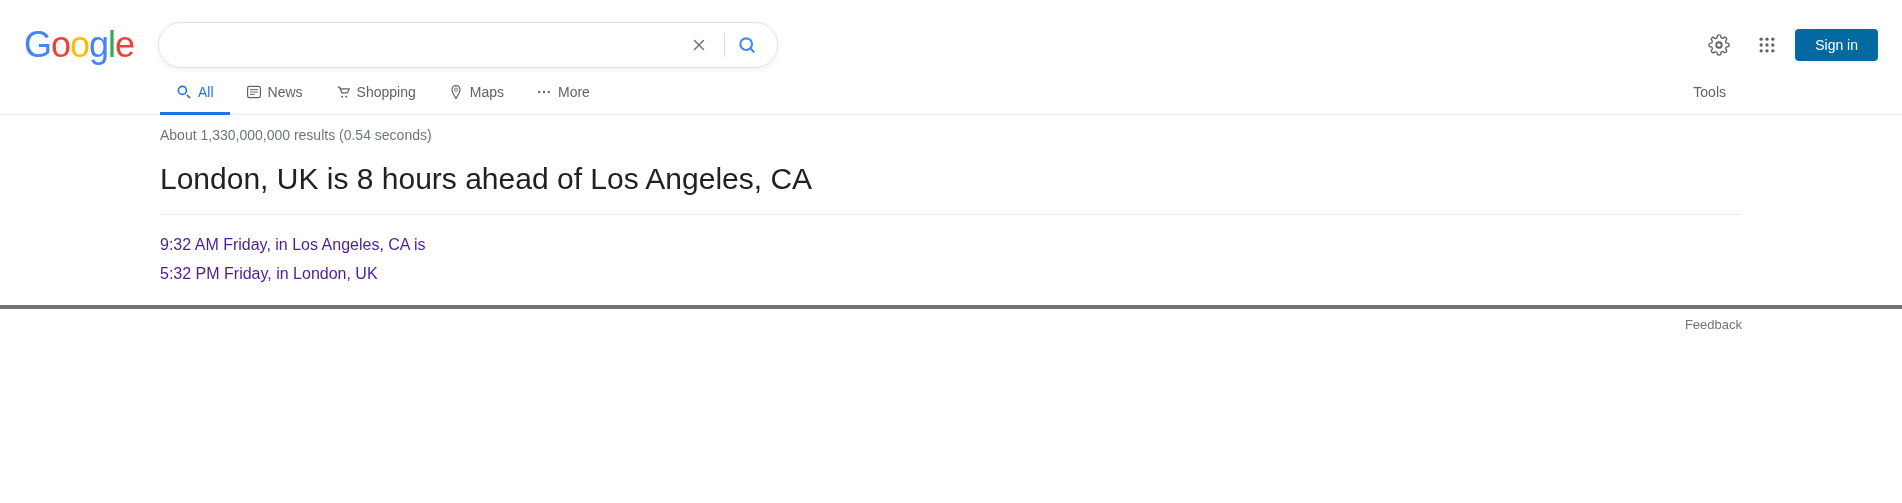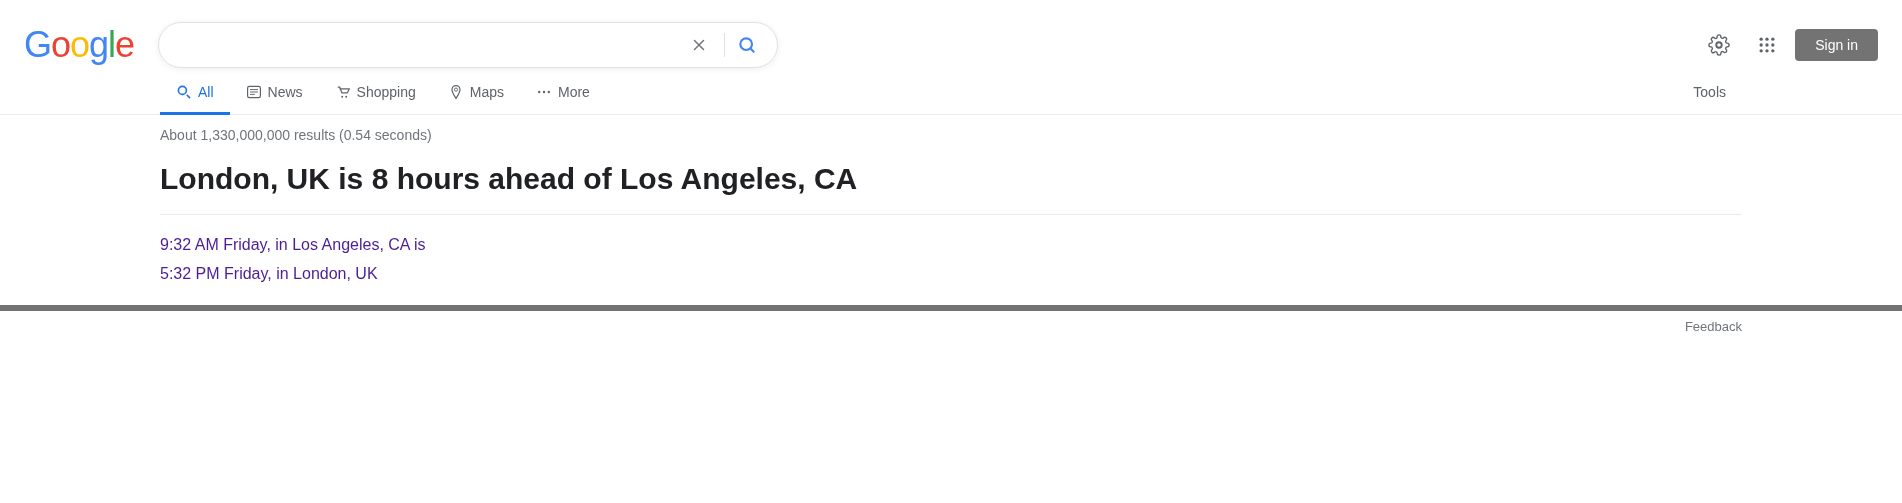--- a/index.html
+++ b/index.html
@@ -95,21 +95,21 @@
       display: flex;
       align-items: center;
       justify-content: center;
       border-radius: 50%;
       cursor: pointer;
       color: #5f6368;
       font-size: 20px;
     }
 
     .sign-in-btn {
-      background: #737373;
+      background: #0369a1;
       color: #fff;
       border: none;
       border-radius: 4px;
       padding: 8px 20px;
       font-size: 14px;
       font-weight: 500;
       cursor: pointer;
       white-space: nowrap;
     }
 
@@ -158,21 +158,21 @@
     }
 
     .results-stats {
       font-size: 14px;
       color: #70757a;
       margin-bottom: 16px;
     }
 
     .main-answer {
       font-size: 30px;
-      font-weight: 700;
+      font-weight: 400;
       color: #202124;
       margin-bottom: 16px;
       line-height: 1.3;
     }
 
     .answer-divider {
       border: none;
       border-top: 1px solid #ebebeb;
       margin-bottom: 16px;
     }
@@ -180,21 +180,21 @@
     .time-details {
       font-size: 16px;
       color: #4c1d95;
       line-height: 1.8;
     }
 
     .feedback-area {
       display: flex;
       justify-content: flex-end;
       padding: 8px 160px;
-      border-top: 6px solid #737373;
+      border-top: 4px solid #737373;
       margin-top: 16px;
     }
 
     .feedback-link {
       font-size: 13px;
       color: #70757a;
       cursor: pointer;
       text-decoration: none;
     }
   </style>

